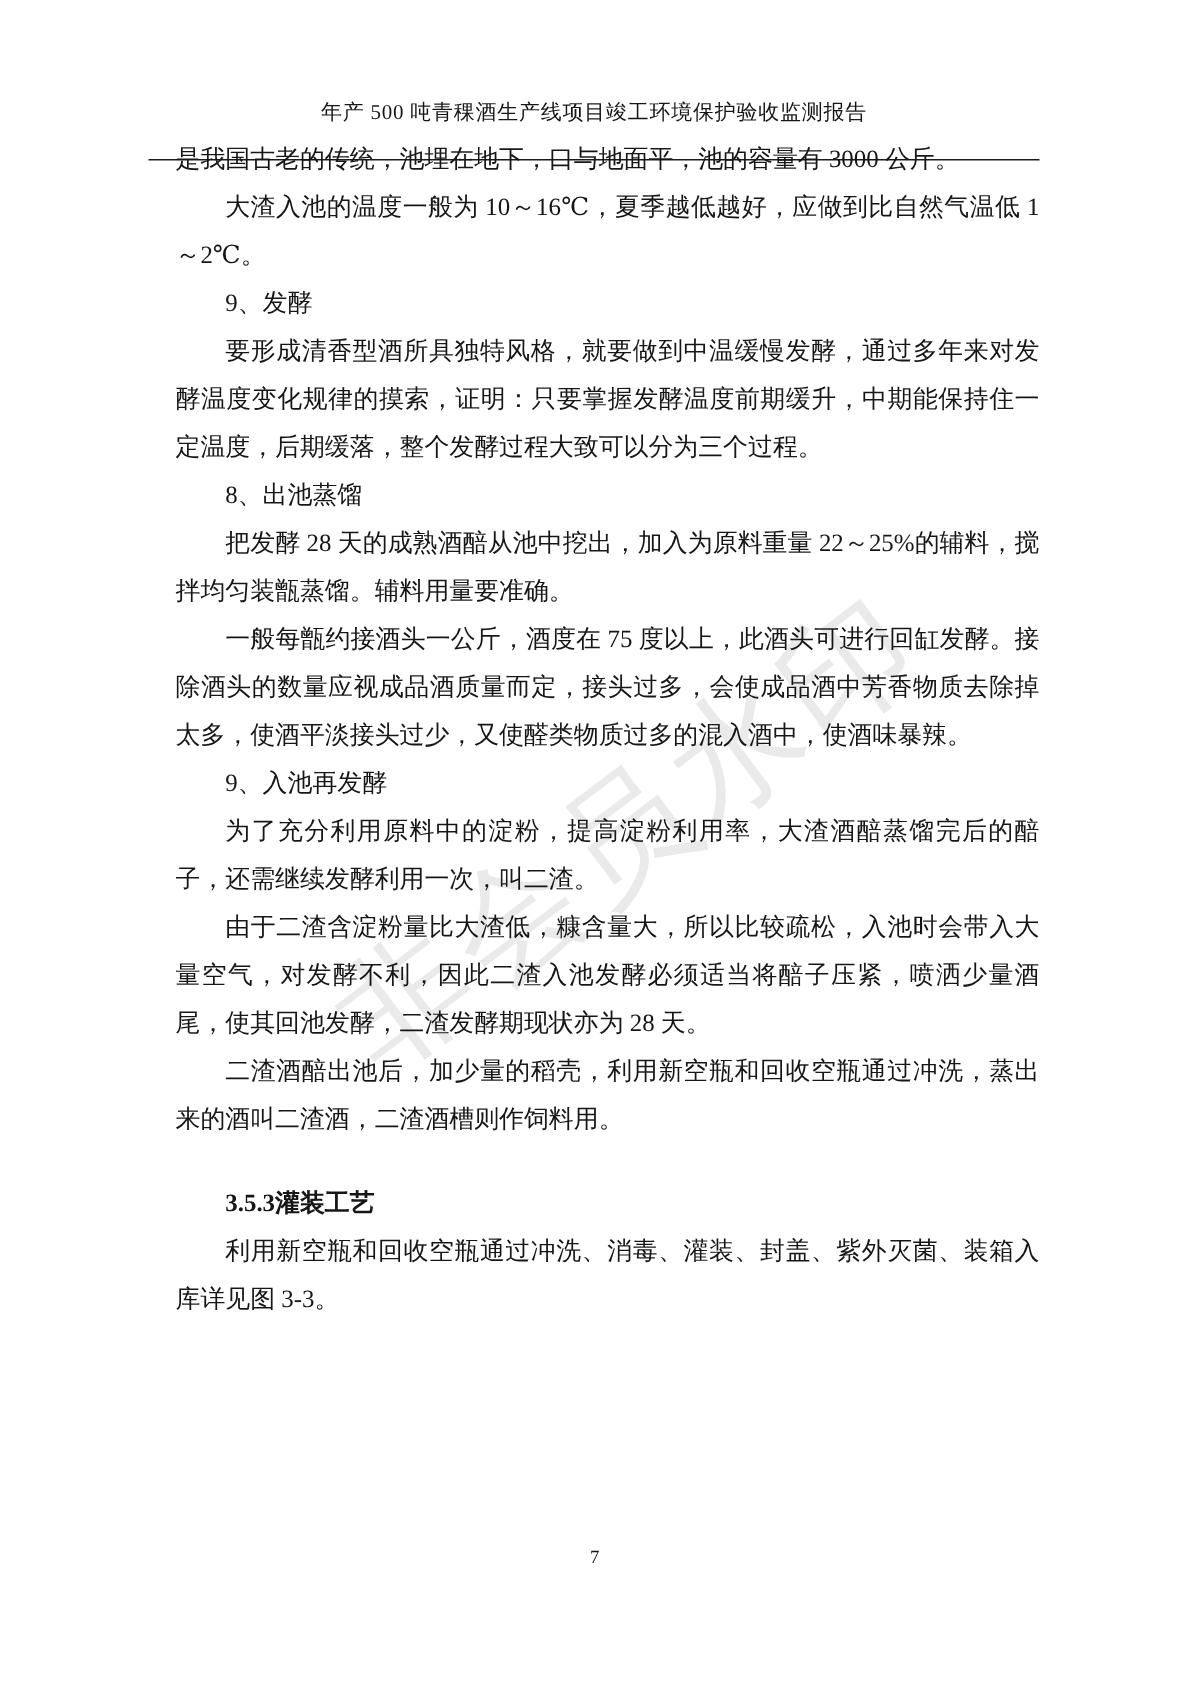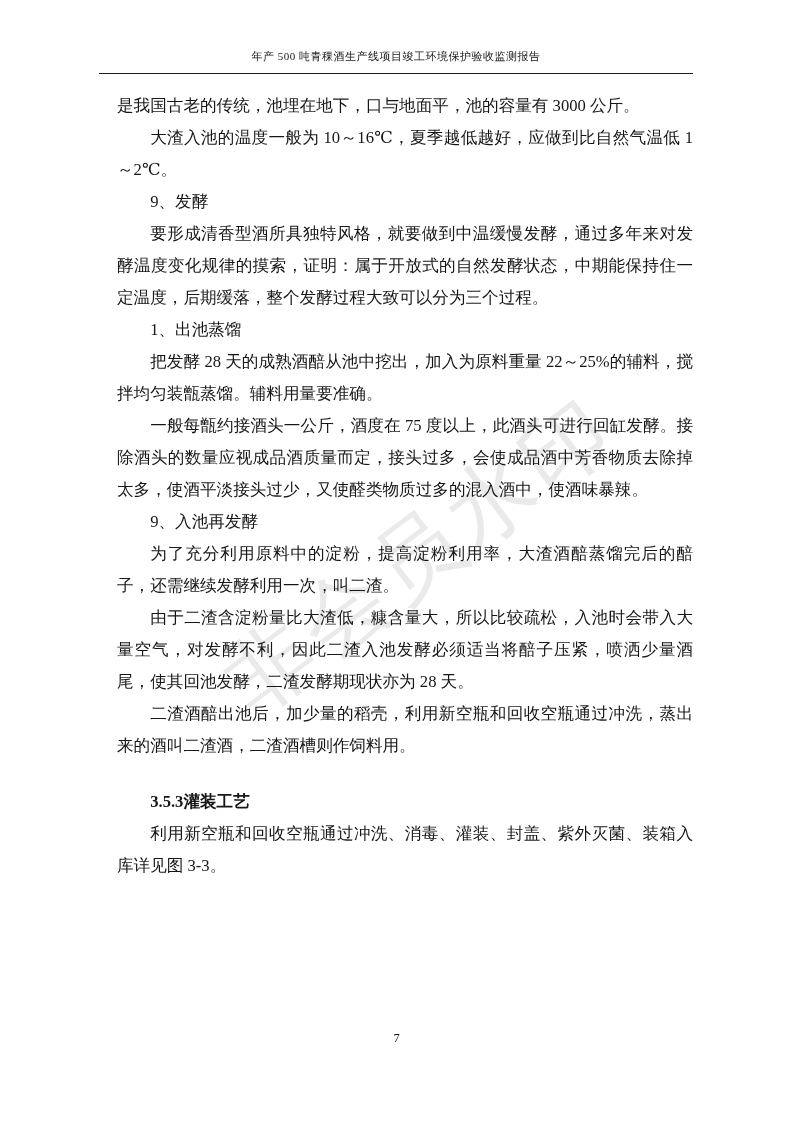--- a/index.html
+++ b/index.html
@@ -8,26 +8,26 @@
     width: 793px;
     height: 1122px;
     background: #ffffff;
     font-family: "Liberation Serif", "DejaVu Serif", serif;
     color: #161616;
     overflow: hidden;
   }
   .doc-header {
     position: absolute;
     left: 99px;
-    top: 49px;
+    top: 66px;
     width: 594px;
     text-align: center;
-    font-size: 11px;
+    font-size: 14px;
     letter-spacing: 0.5px;
-    padding-bottom: 9px;
+    padding-bottom: 22px;
     border-bottom: 1.6px solid #1a1a1a;
     z-index: 1;
   }
   .doc-body {
     position: absolute;
     left: 117px;
     top: 90px;
     width: 576px;
     font-size: 16.6px;
     line-height: 32px;
@@ -70,22 +70,22 @@
 <div class="page">
 
   <div class="watermark">非会员水印</div>
 
   <div class="doc-header">年产 500 吨青稞酒生产线项目竣工环境保护验收监测报告</div>
 
   <div class="doc-body">
     <p class="no-indent">是我国古老的传统，池埋在地下，口与地面平，池的容量有 3000 公斤。</p>
     <p>大渣入池的温度一般为 10～16℃，夏季越低越好，应做到比自然气温低 1～2℃。</p>
     <p>9、发酵</p>
-    <p>要形成清香型酒所具独特风格，就要做到中温缓慢发酵，通过多年来对发酵温度变化规律的摸索，证明：属于开放式的自然发酵状态，中期能保持住一定温度，后期缓落，整个发酵过程大致可以分为三个过程。</p>
-    <p>1、出池蒸馏</p>
+    <p>要形成清香型酒所具独特风格，就要做到中温缓慢发酵，通过多年来对发酵温度变化规律的摸索，证明：只要掌握发酵温度前期缓升，中期能保持住一定温度，后期缓落，整个发酵过程大致可以分为三个过程。</p>
+    <p>8、出池蒸馏</p>
     <p>把发酵 28 天的成熟酒醅从池中挖出，加入为原料重量 22～25%的辅料，搅拌均匀装甑蒸馏。辅料用量要准确。</p>
     <p>一般每甑约接酒头一公斤，酒度在 75 度以上，此酒头可进行回缸发酵。接除酒头的数量应视成品酒质量而定，接头过多，会使成品酒中芳香物质去除掉太多，使酒平淡接头过少，又使醛类物质过多的混入酒中，使酒味暴辣。</p>
     <p>9、入池再发酵</p>
     <p>为了充分利用原料中的淀粉，提高淀粉利用率，大渣酒醅蒸馏完后的醅子，还需继续发酵利用一次，叫二渣。</p>
     <p>由于二渣含淀粉量比大渣低，糠含量大，所以比较疏松，入池时会带入大量空气，对发酵不利，因此二渣入池发酵必须适当将醅子压紧，喷洒少量酒尾，使其回池发酵，二渣发酵期现状亦为 28 天。</p>
     <p>二渣酒醅出池后，加少量的稻壳，利用新空瓶和回收空瓶通过冲洗，蒸出来的酒叫二渣酒，二渣酒槽则作饲料用。</p>
     <p class="bold-heading">3.5.3灌装工艺</p>
     <p>利用新空瓶和回收空瓶通过冲洗、消毒、灌装、封盖、紫外灭菌、装箱入库详见图 3-3。</p>
   </div>
 

